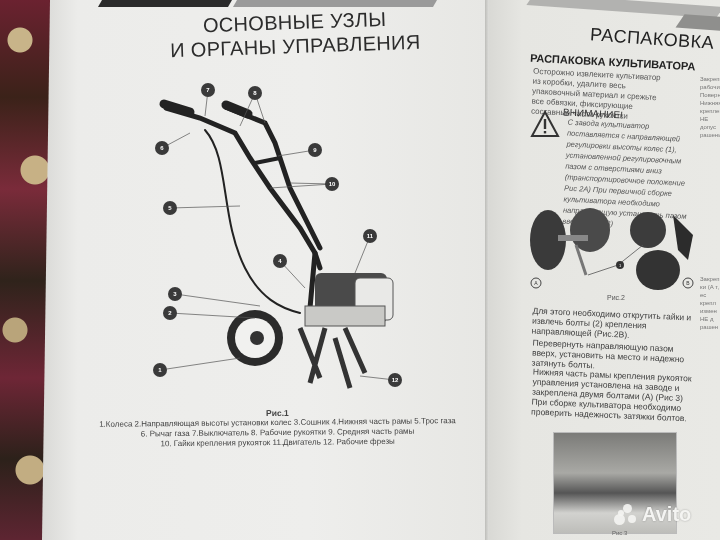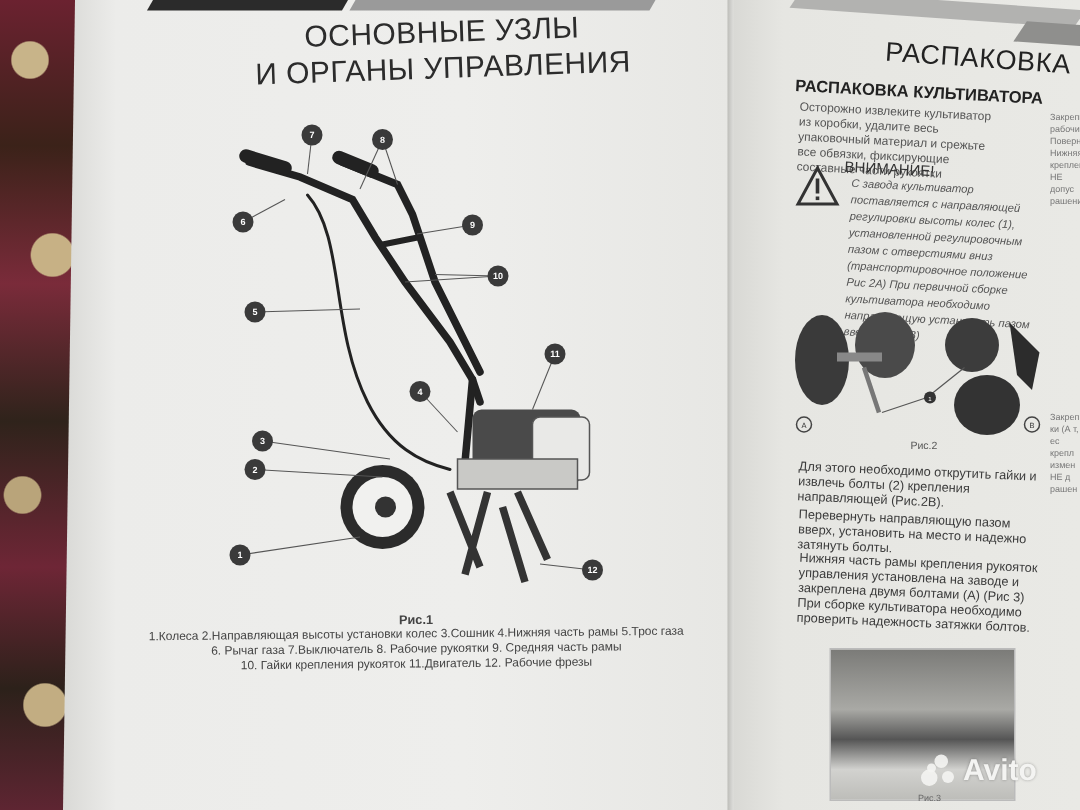--- a/index.html
+++ b/index.html
@@ -27,21 +27,21 @@
   .warn-icon{position:absolute;left:530px;top:110px;width:30px;height:28px;}
   .warn-text{position:absolute;left:565px;top:120px;width:135px;color:#555;font-size:7.5px;line-height:11px;font-style:italic;transform:rotate(3deg);}
   .diagram{position:absolute;left:150px;top:78px;width:260px;height:320px;}
   .caption{position:absolute;left:85px;top:408px;width:385px;text-align:center;color:#444;font-size:8px;line-height:10px;transform:rotate(-0.6deg);}
   .caption .fig{font-weight:bold;font-size:8.5px;}
   .fig2{position:absolute;left:528px;top:205px;width:170px;height:90px;}
   .fig2-cap{position:absolute;left:607px;top:294px;font-size:7px;color:#555;}
   .body-p{position:absolute;left:532px;width:160px;color:#3c3c3c;font-size:8.5px;line-height:10px;transform:rotate(2.5deg);}
   .fig3{position:absolute;left:553px;top:432px;width:122px;height:100px;background:linear-gradient(180deg,#7b7b78 0%,#a9a9a5 40%,#555 60%,#d2d2cf 80%,#bdbdb9 100%);border:1px solid #bbb;}
   .fig3-cap{position:absolute;left:612px;top:530px;font-size:6px;color:#666;}
-  .avito{position:absolute;left:614px;top:503px;display:flex;align-items:flex-start;gap:4px;color:#f4f4f2;font-size:20px;font-weight:bold;text-shadow:0 0 2px rgba(0,0,0,.3);}
+  .avito{position:absolute;left:614px;top:503px;display:flex;align-items:center;gap:4px;color:#f4f4f2;font-size:20px;font-weight:bold;text-shadow:0 0 2px rgba(0,0,0,.3);}
   .avito-dots{position:relative;width:24px;height:22px;}
   .avito-dots span{position:absolute;border-radius:50%;background:#f4f4f2;opacity:.9;}
   .right-col{position:absolute;left:700px;color:#777;font-size:6px;line-height:8px;width:20px;overflow:hidden;}
 </style>
 </head>
 <body>
 
 <div class="carpet"></div>
 <div class="page-left"></div>
 <div class="page-right"></div>

